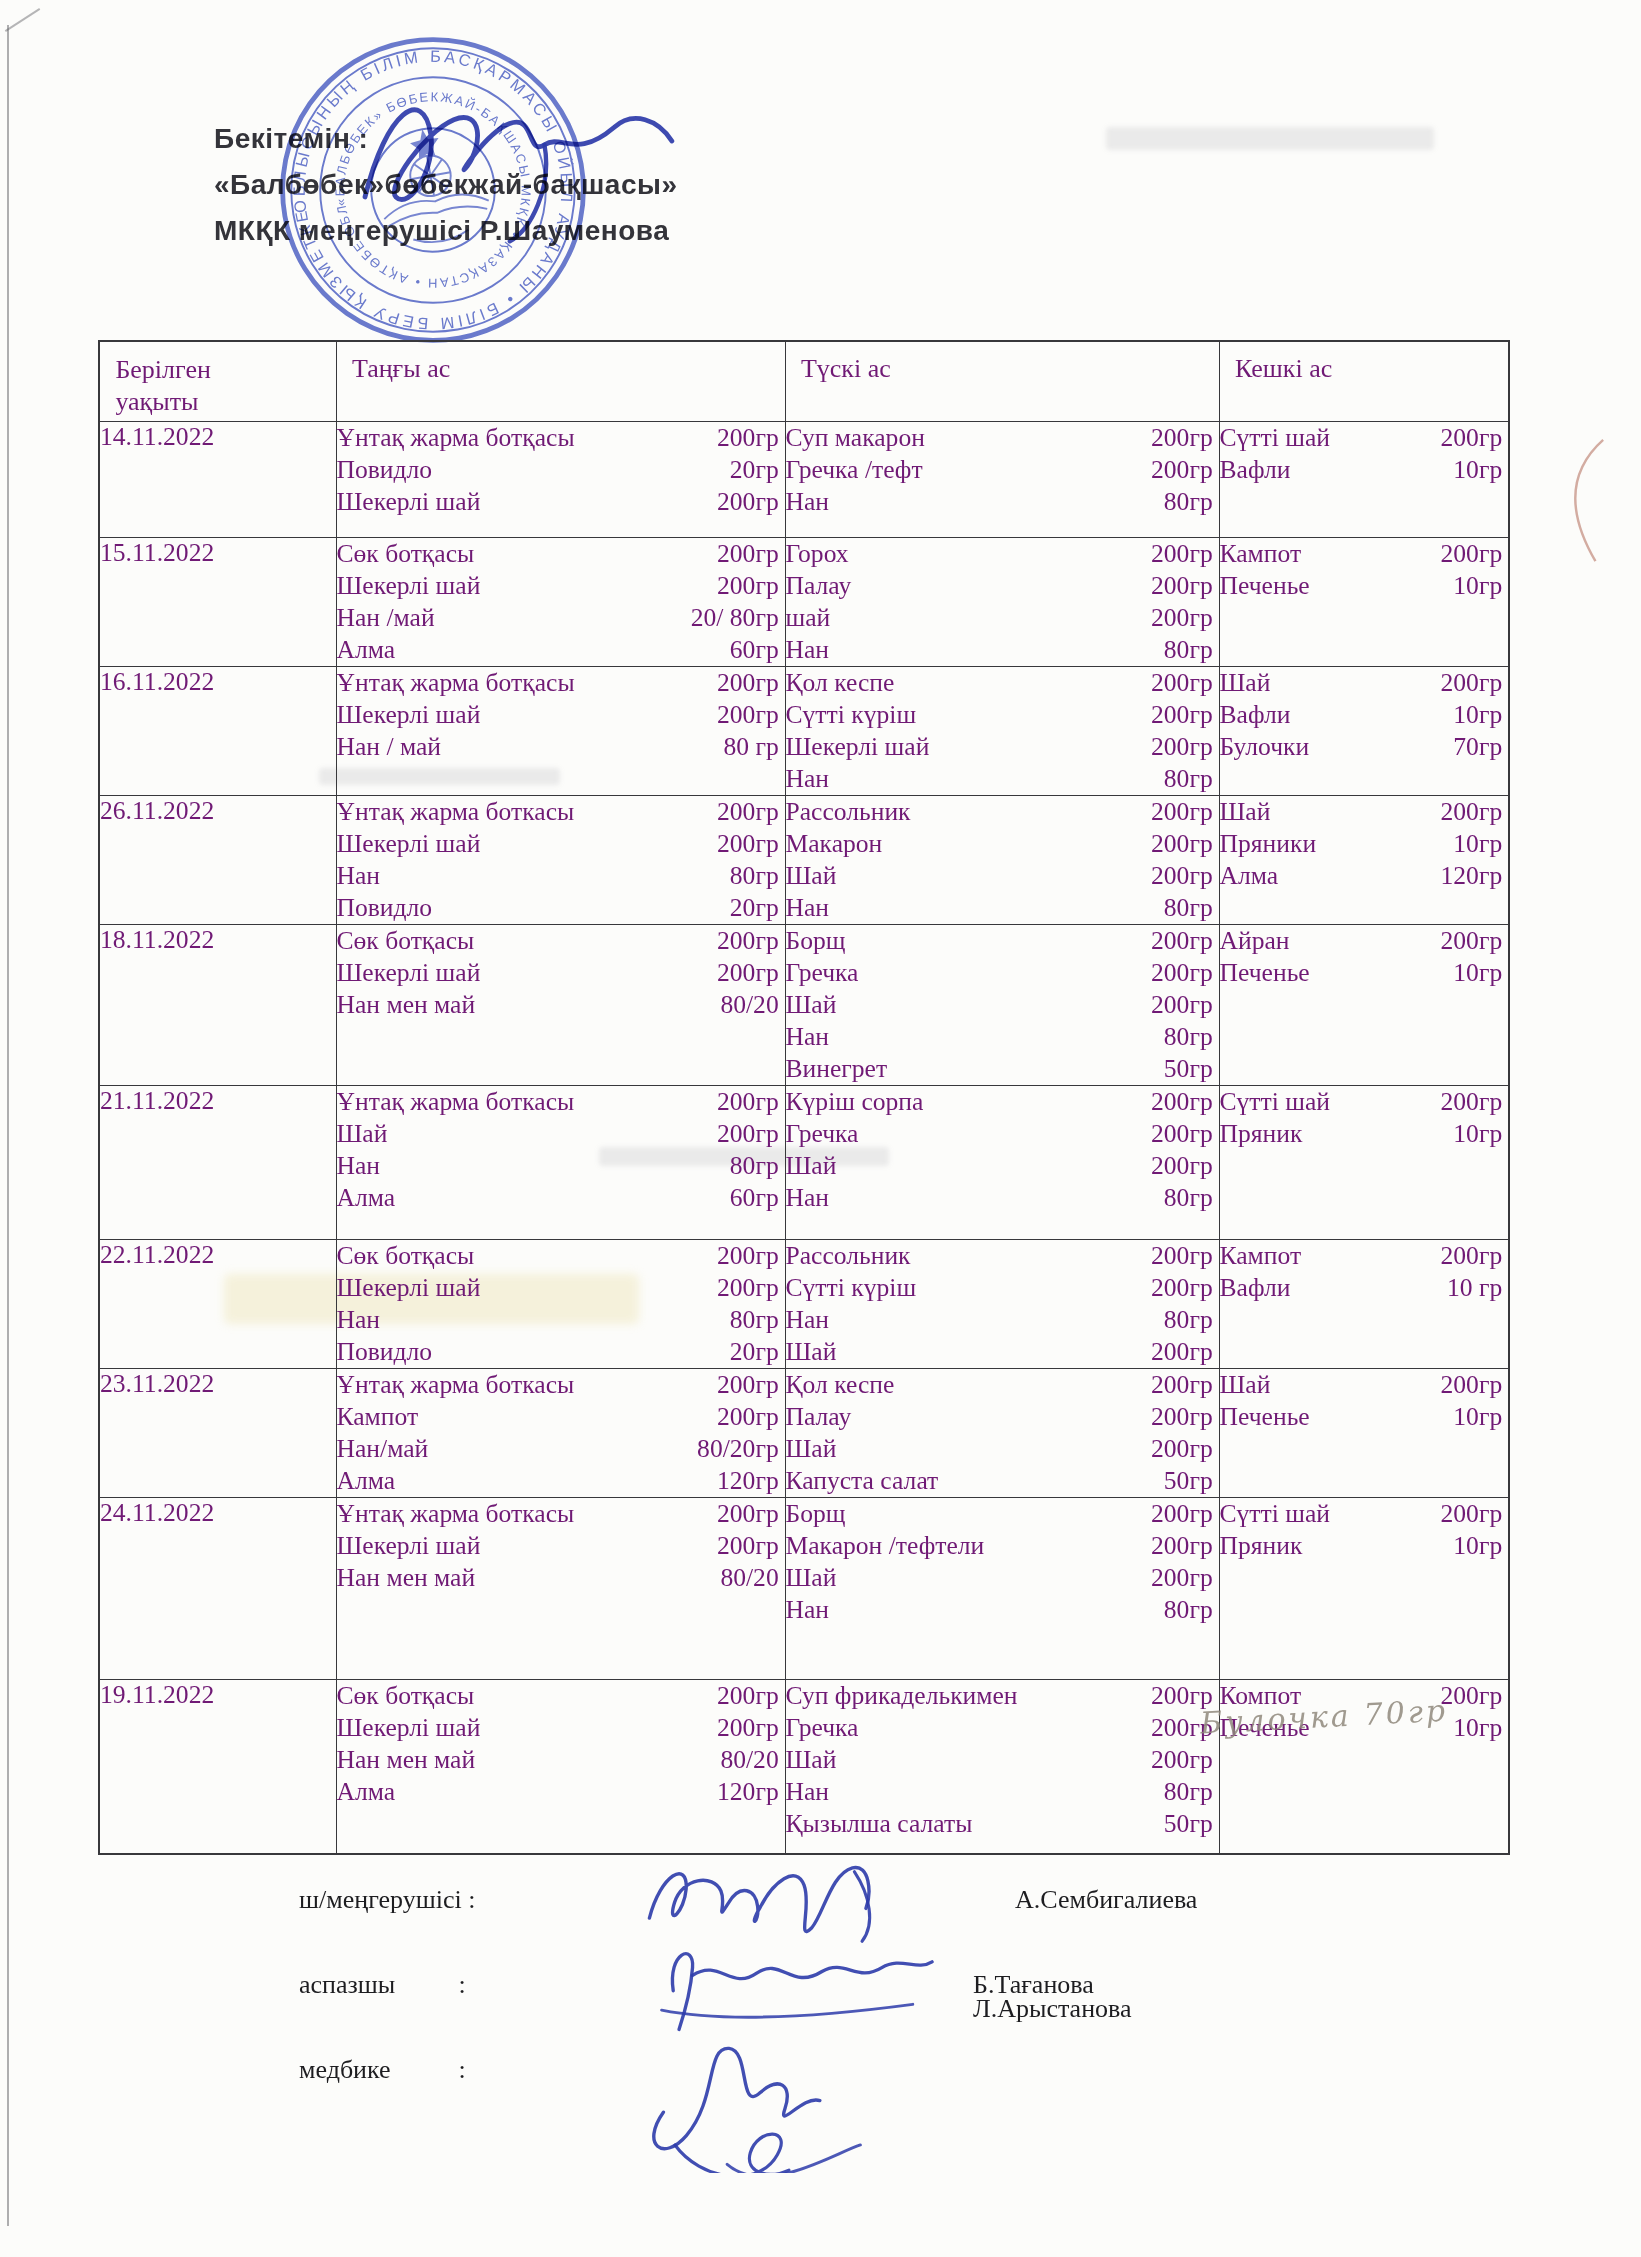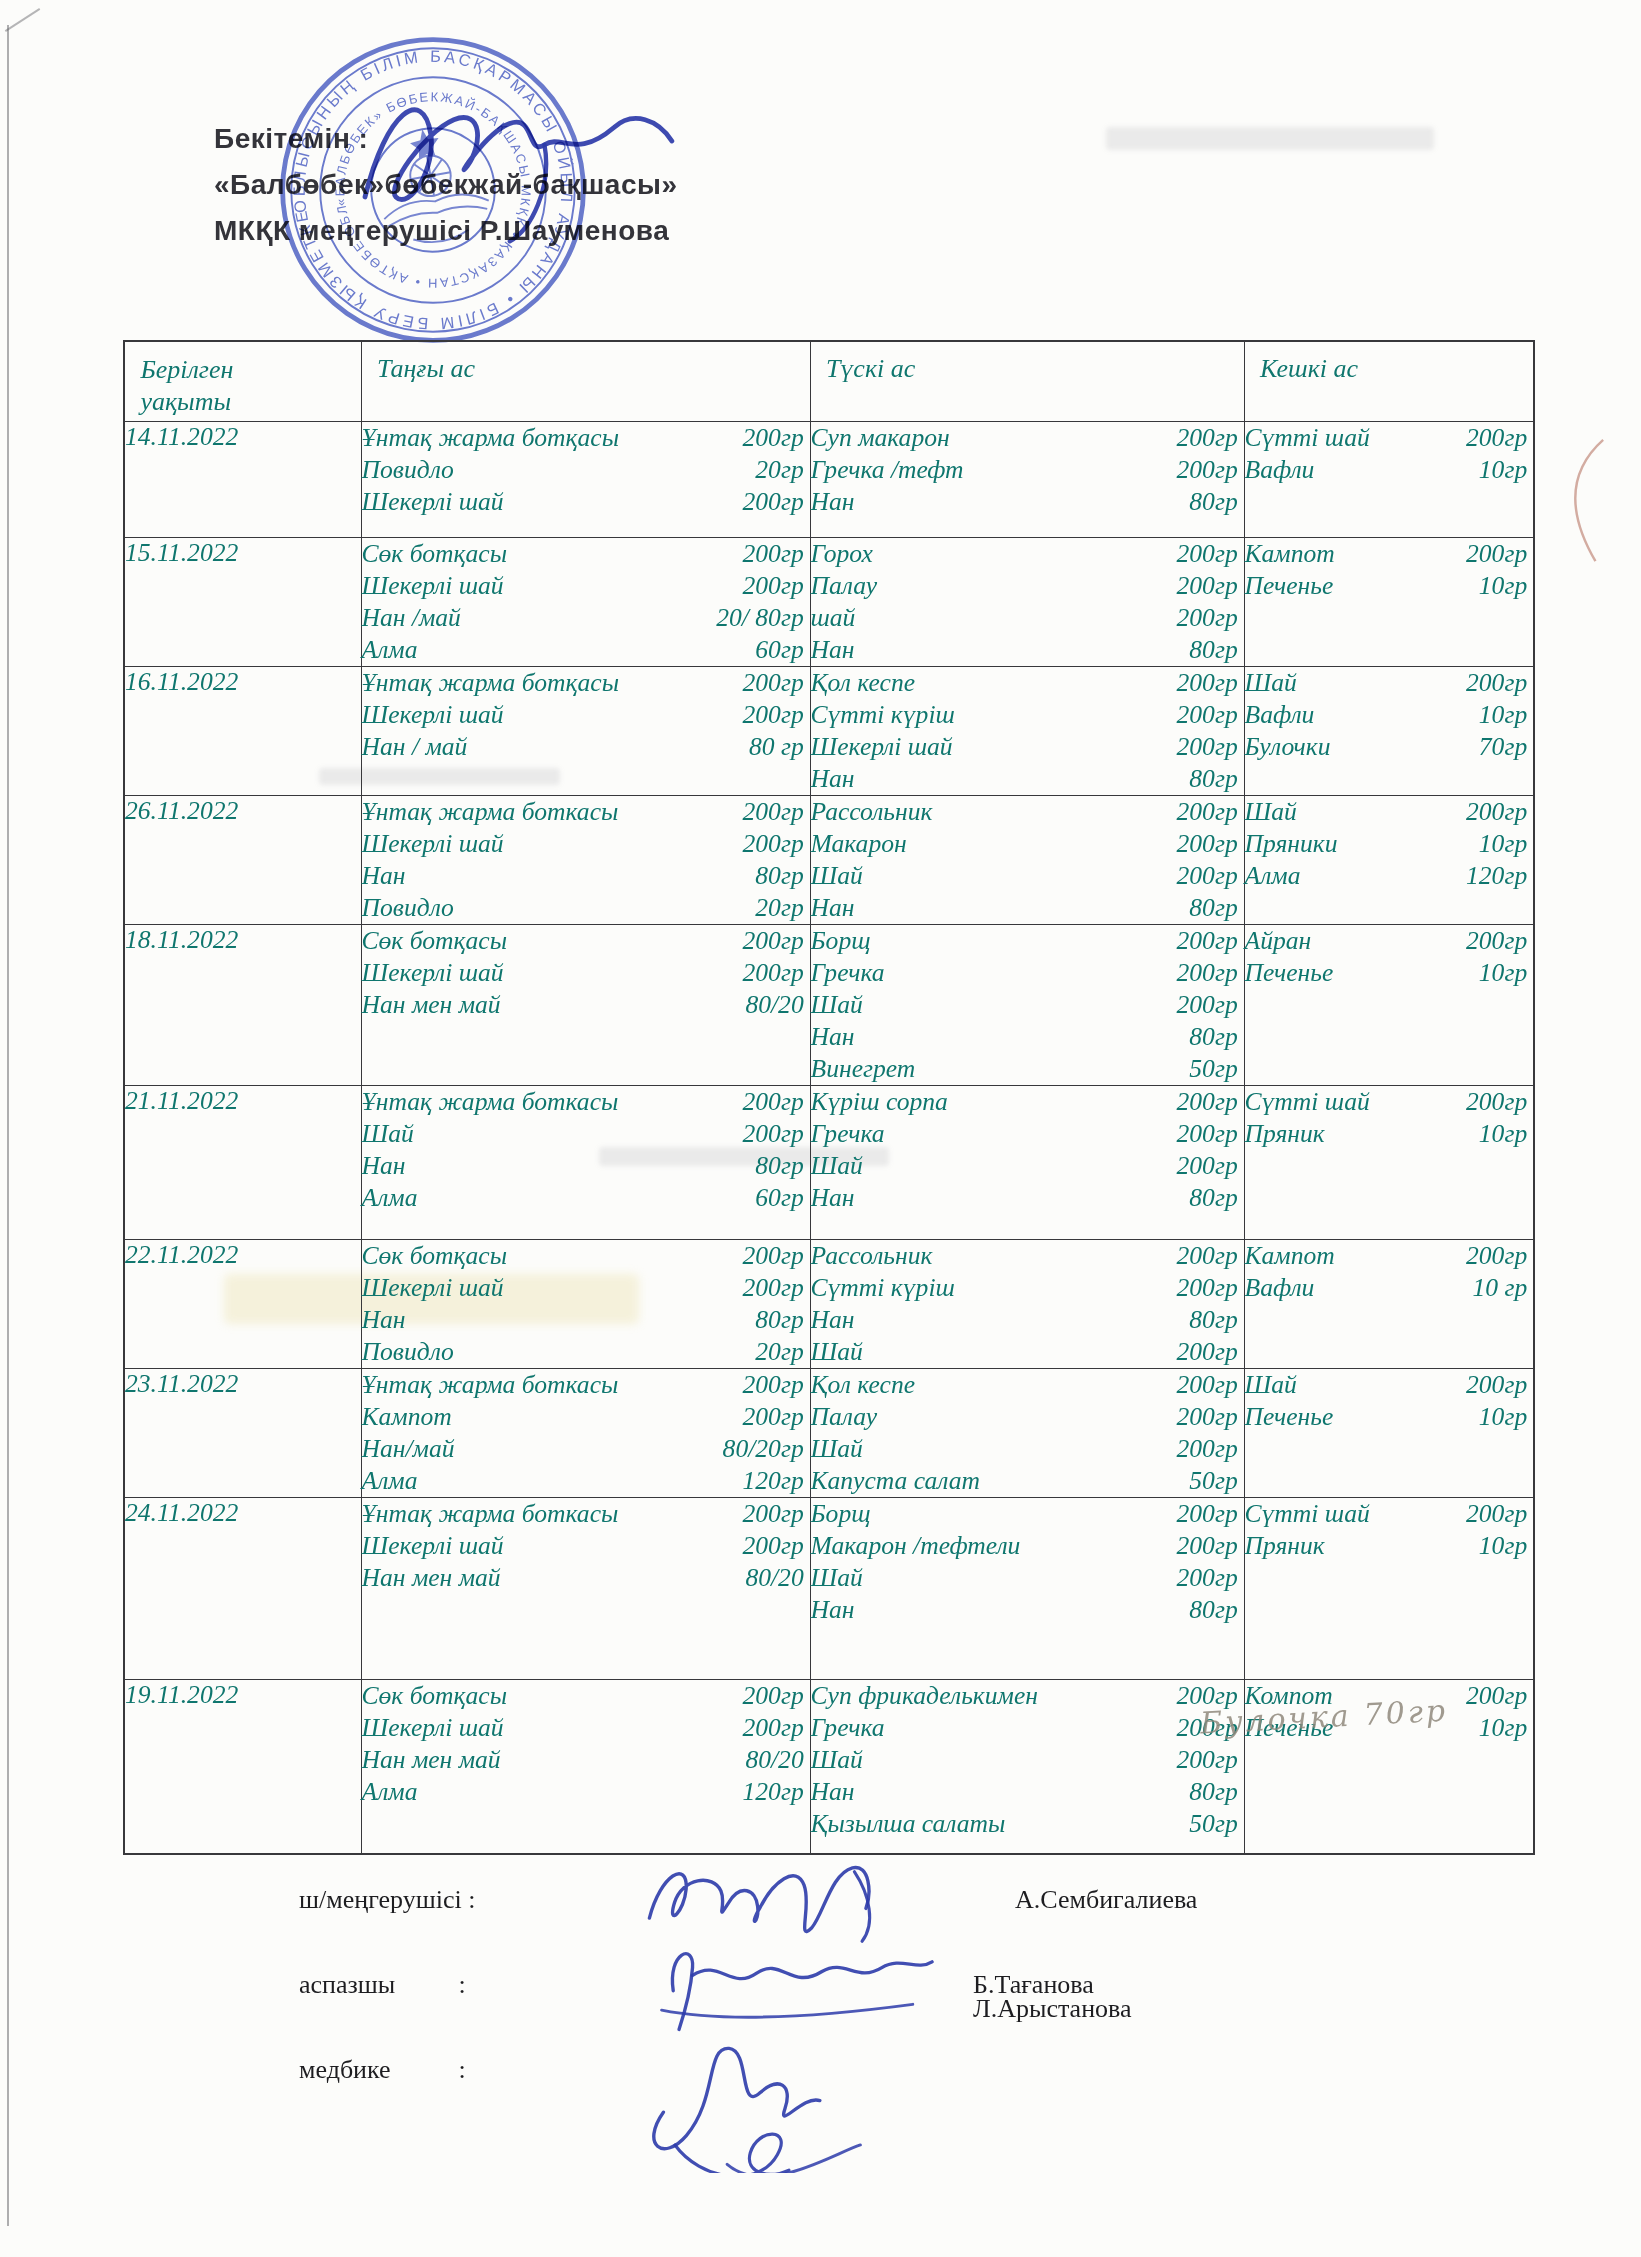--- a/index.html
+++ b/index.html
@@ -36,23 +36,23 @@
   .stamp-sig{position:absolute;left:338px;top:50px;width:357px;height:208px;mix-blend-mode:multiply;}
 
   
   .page-title{
     position:absolute;left:0;right:39px;top:272px;
     text-align:center;font-size:30px;font-weight:700;
   }
 
   
   .menu-table{
-    position:absolute;left:123px;top:340px;width:1410px;
+    position:absolute;left:98px;top:340px;width:1410px;
     border-collapse:collapse;table-layout:fixed;
-    font-size:25.6px;color:#0f766e;font-style:italic;
+    font-size:25.6px;color:#701a75;
   }
   .menu-table td,.menu-table th{
     border:1.9px solid #38383b;
     vertical-align:top;padding:0;
   }
   .menu-table{border:2.9px solid #38383b;}
   .col-date{width:237px;}
   .col-breakfast{width:449px;}
   .col-lunch{width:434px;}
   .col-dinner{width:290px;}

